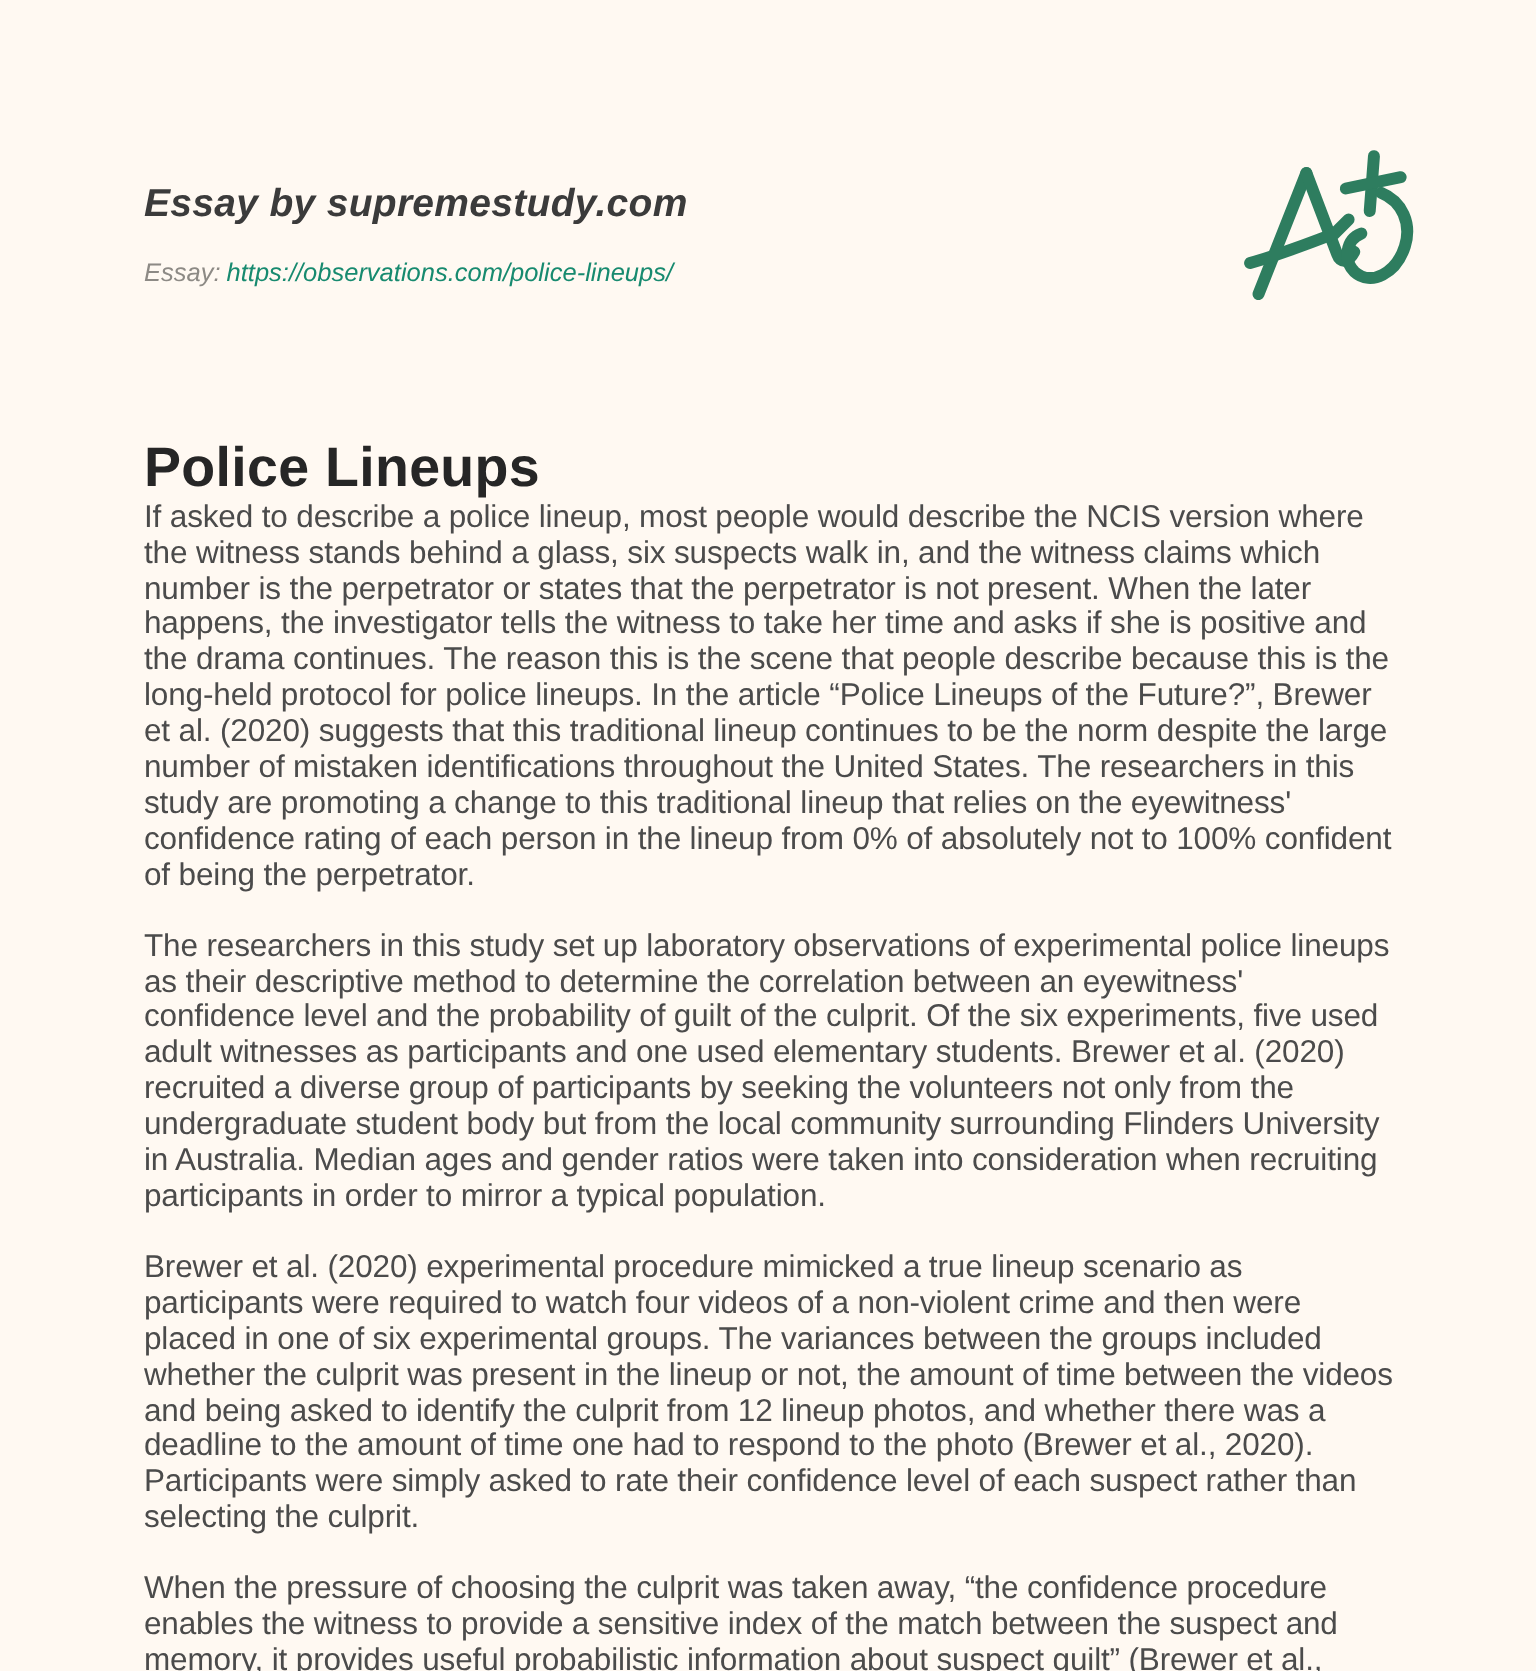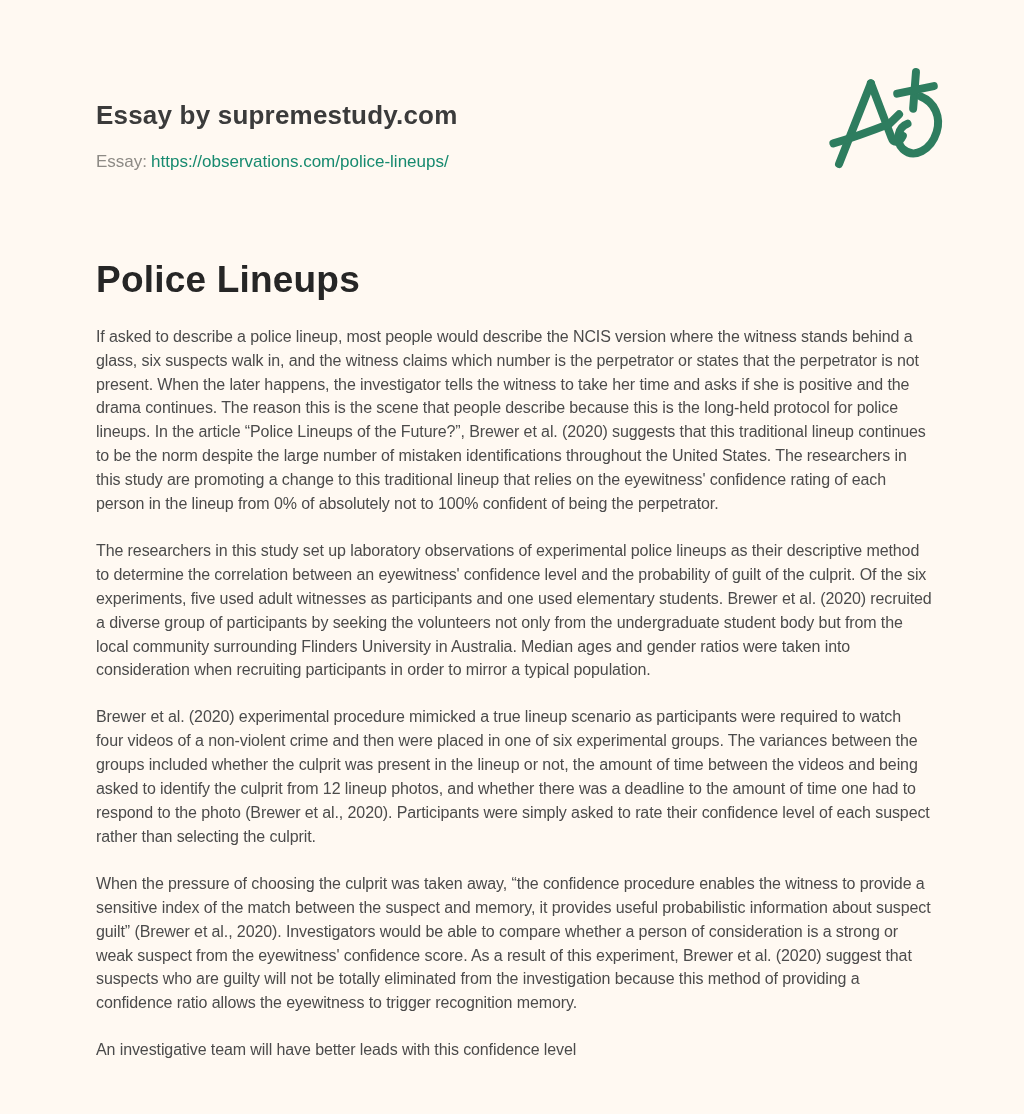--- a/index.html
+++ b/index.html
@@ -11,22 +11,23 @@
   .page {
     width: 1024px;
     height: 1114px;
     background: #fff9f2;
     overflow: hidden;
     position: relative;
   }
   .header {
     display: flex;
     justify-content: space-between;
-    align-items: flex-end;
-    padding: 64px 78px 0 96px;
+    align-items: center;
+    padding: 96px 78px 0 96px;
+    font-style: italic;
   }
   .header-left { padding-top: 12px; }
   .essay-by {
     font-size: 26px;
     font-weight: 700;
     color: #3b3b3b;
     letter-spacing: 0.2px;
     line-height: 1.2;
   }
   .source-line {
@@ -43,24 +44,23 @@
   .content {
     padding: 0 92px 0 96px;
   }
   .doc-title {
     margin-top: 88px;
     font-size: 37px;
     font-weight: 700;
     color: #262626;
     letter-spacing: 0.2px;
     line-height: 1.1;
-    margin-bottom: 24px;
   }
   .doc-paragraph {
-    font-size: 16px;
+    font-size: 21px;
     line-height: 23.9px;
     color: #4b4b4b;
     letter-spacing: -0.1px;
     margin-bottom: 23px;
     max-width: 836px;
   }
 </style>
 </head>
 <body>
 

